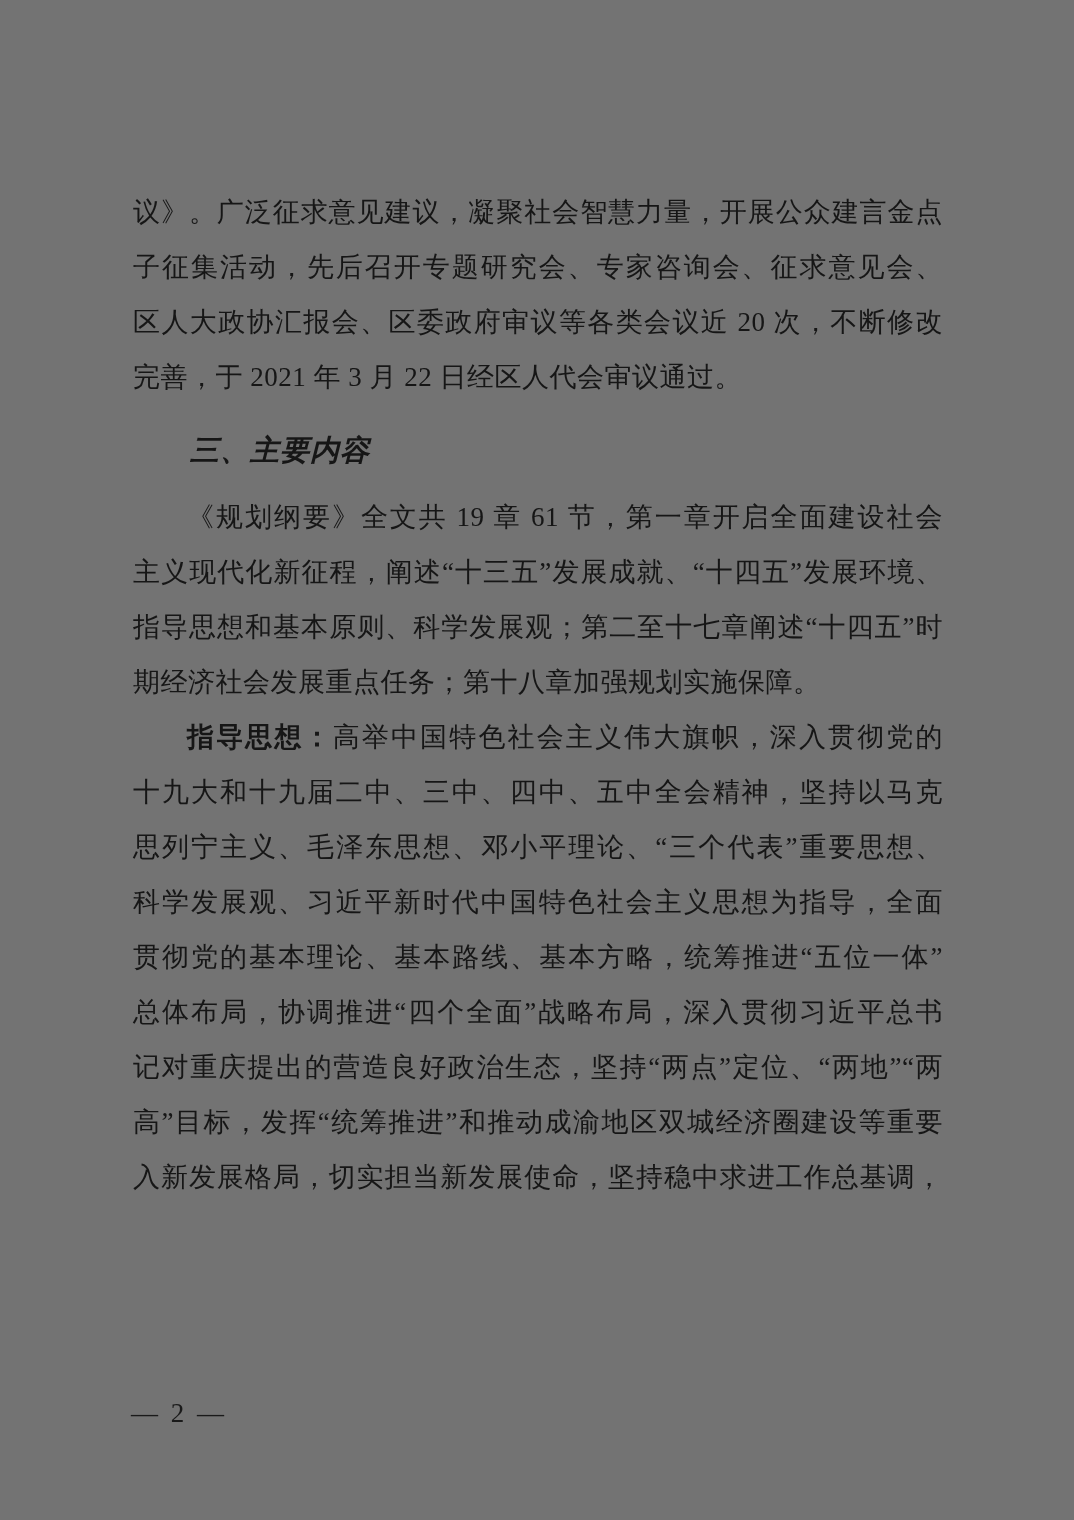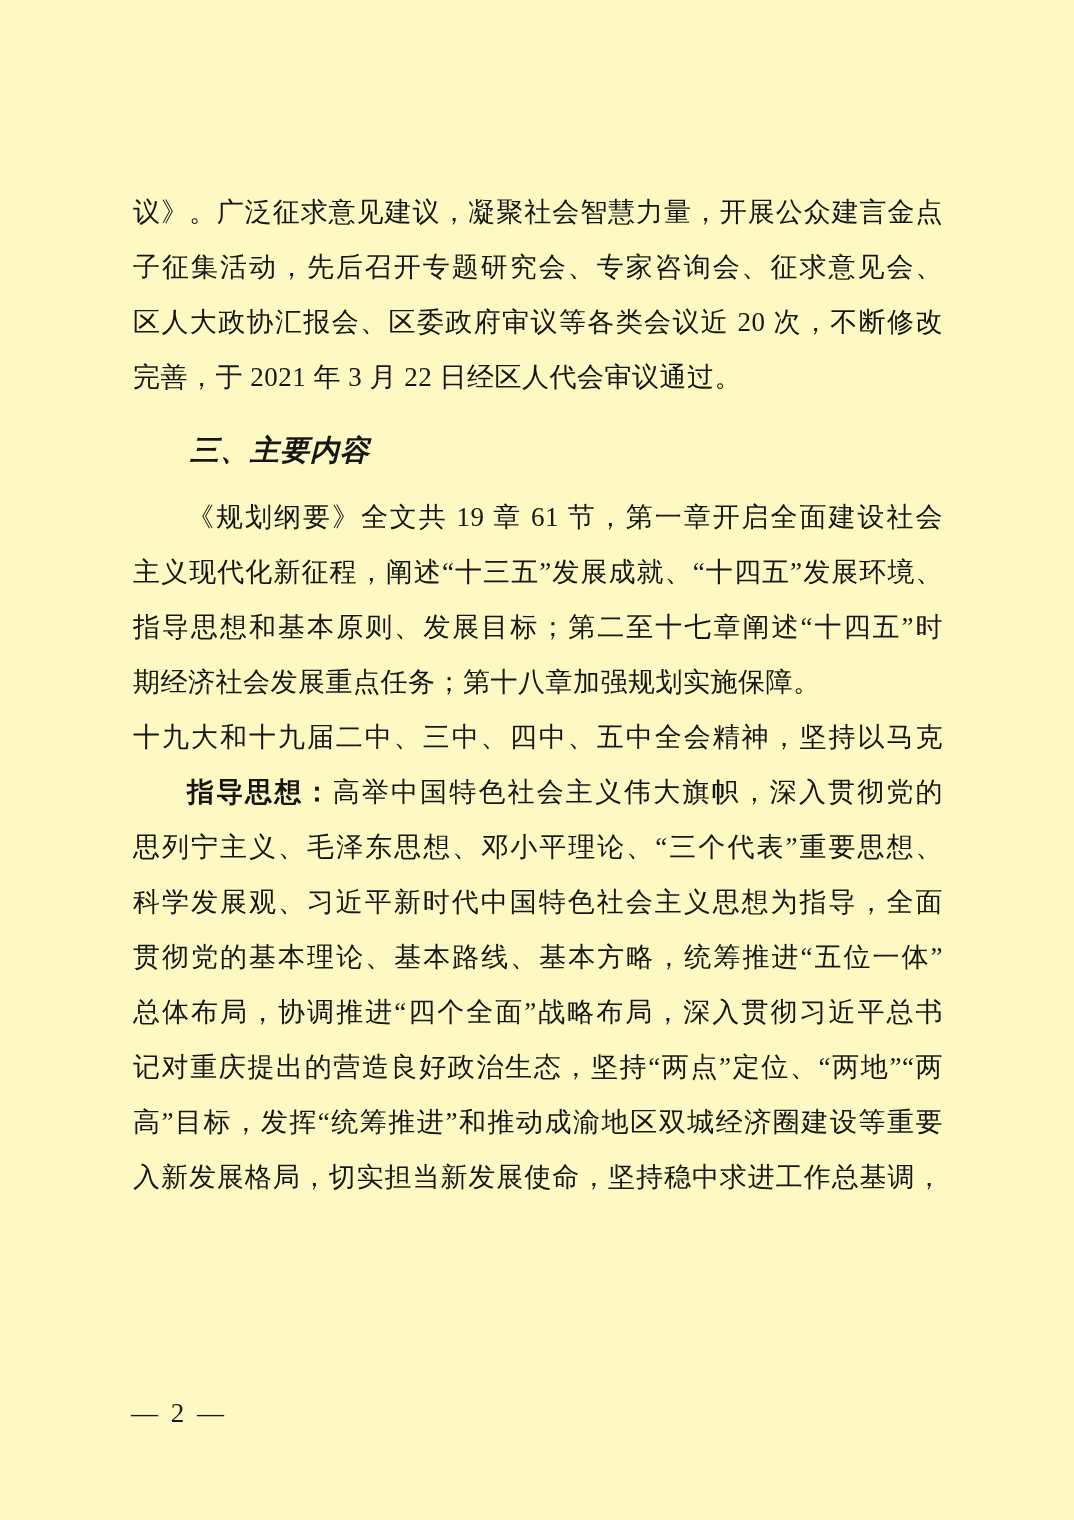--- a/index.html
+++ b/index.html
@@ -4,21 +4,21 @@
 <style>
   html, body {
     margin: 0;
     padding: 0;
     background: #ffffff;
   }
   .page {
     position: relative;
     width: 1074px;
     height: 1520px;
-    background: #fef9c3;
+    background: #737373;
     color: #161616;
     overflow: hidden;
     font-family: "Liberation Serif", "DejaVu Serif", serif;
   }
   .content {
     position: absolute;
     left: 133px;
     top: 185px;
     width: 810px;
   }
@@ -81,30 +81,30 @@
       <div class="line">子征集活动，先后召开专题研究会、专家咨询会、征求意见会、</div>
       <div class="line">区人大政协汇报会、区委政府审议等各类会议近 20 次，不断修改</div>
       <div class="line natural">完善，于 2021 年 3 月 22 日经区人代会审议通过。</div>
     </div>
 
     <div class="h-section">三、主要内容</div>
 
     <div class="para">
       <div class="line indent">《规划纲要》全文共 19 章 61 节，第一章开启全面建设社会</div>
       <div class="line">主义现代化新征程，阐述“十三五”发展成就、“十四五”发展环境、</div>
-      <div class="line">指导思想和基本原则、发展目标；第二至十七章阐述“十四五”时</div>
+      <div class="line">指导思想和基本原则、科学发展观；第二至十七章阐述“十四五”时</div>
       <div class="line natural">期经济社会发展重点任务；第十八章加强规划实施保障。</div>
     </div>
 
 
     <div class="para">
-      <div class="line">十九大和十九届二中、三中、四中、五中全会精神，坚持以马克</div>
       <div class="line indent">
         <span class="lead-label">指导思想：</span><span>高举中国特色社会主义伟大旗帜，深入贯彻党的</span>
       </div>
+      <div class="line">十九大和十九届二中、三中、四中、五中全会精神，坚持以马克</div>
       <div class="line">思列宁主义、毛泽东思想、邓小平理论、“三个代表”重要思想、</div>
       <div class="line">科学发展观、习近平新时代中国特色社会主义思想为指导，全面</div>
       <div class="line">贯彻党的基本理论、基本路线、基本方略，统筹推进“五位一体”</div>
       <div class="line">总体布局，协调推进“四个全面”战略布局，深入贯彻习近平总书</div>
       <div class="line">记对重庆提出的营造良好政治生态，坚持“两点”定位、“两地”“两</div>
       <div class="line">高”目标，发挥“统筹推进”和推动成渝地区双城经济圈建设等重要</div>
       <div class="line">入新发展格局，切实担当新发展使命，坚持稳中求进工作总基调，</div>
     </div>
 
   </div>

